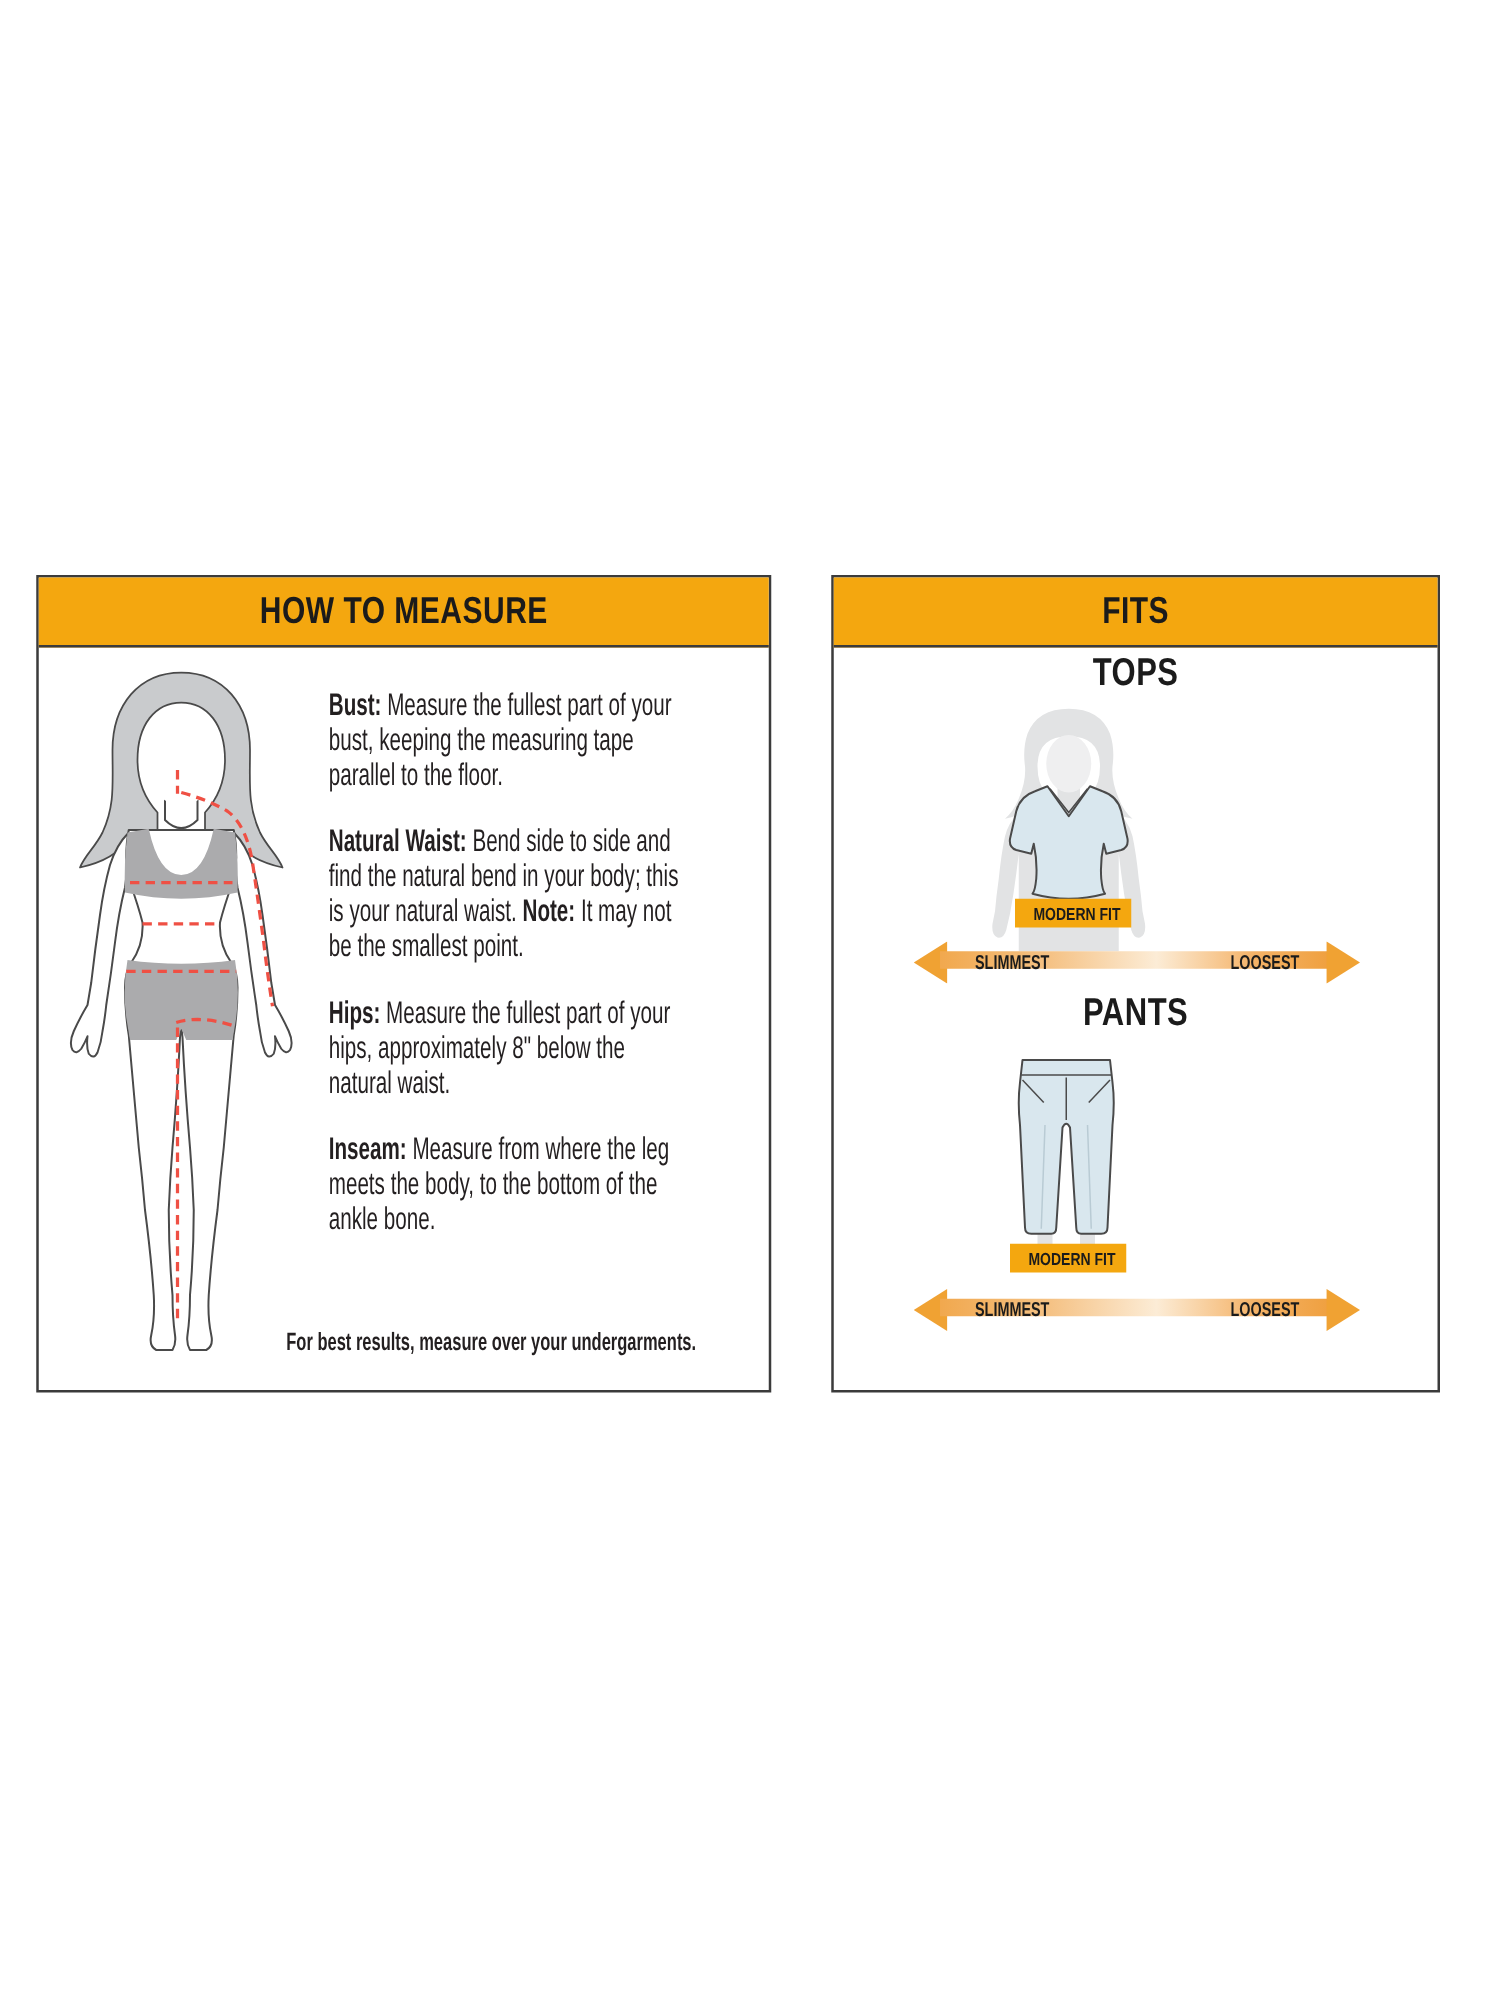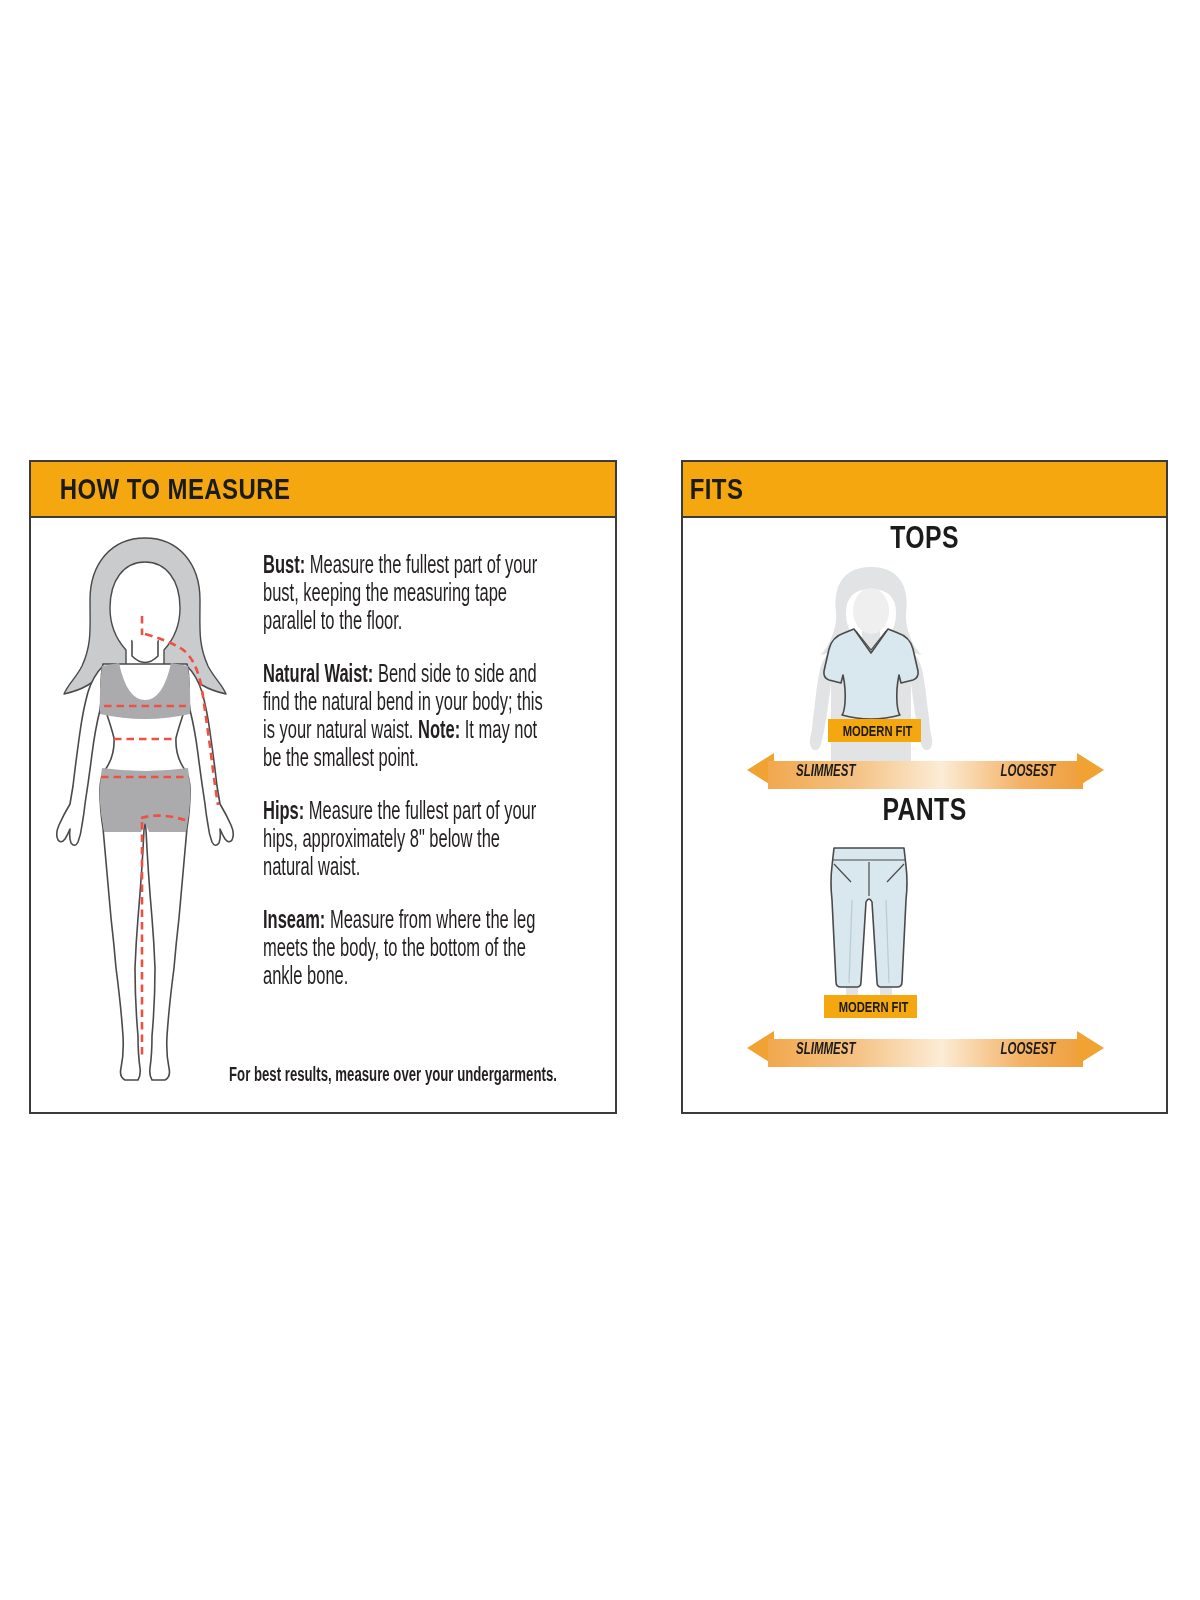--- a/index.html
+++ b/index.html
@@ -2,26 +2,26 @@
 <html style="--accent-orange: #F4A70F; --arrow-orange: #F0A233; --border-dark: #3B3B3B; --outline-gray: #4A4A4A; --hair-gray: #C9CBCD; --garment-gray: #ABABAD; --silhouette-gray: #E2E3E4; --illustration-blue: #D9E7EE; --dash-red: #EF5044; --text-black: #231F20;"><head>
 <meta charset="utf-8">
 <style>
   html,body{margin:0;padding:0;background:#FFFFFF;}
   .canvas{
     position:relative;width:1200px;height:1600px;background:#FFFFFF;overflow:hidden;
     font-family:"Liberation Sans","DejaVu Sans",sans-serif;color:var(--text-black,#231F20);
   }
   .panel{position:absolute;top:460px;background:#FFFFFF;border:2px solid var(--border-dark,#3B3B3B);box-sizing:border-box;}
   #measure-panel{left:29px;width:588px;height:654px;}
-  #fits-panel{left:665px;width:487px;height:654px;margin-left:16px;}
+  #fits-panel{left:665px;width:487px;height:654px;}
   .panel-header{
     position:absolute;left:0;right:0;top:0;height:54px;
     background:var(--accent-orange,#F4A70F);
     border-bottom:2px solid var(--border-dark,#3B3B3B);
-    display:flex;align-items:center;
+    display:flex;align-items:center;justify-content:center;
   }
   .panel-title{
     margin:0;font-size:30px;font-weight:bold;color:#1B1B1B;
     transform:scaleX(0.8);transform-origin:center;white-space:nowrap;letter-spacing:0.5px;
   }
   
   .measure-figure{position:absolute;left:14px;top:66px;width:210px;height:560px;}
   .measure-text{
     position:absolute;left:232px;top:88px;width:520px;
     transform:scaleX(0.66);transform-origin:left top;
@@ -51,23 +51,22 @@
   #badge-tops{left:145px;top:257px;}
   #badge-pants{left:141px;top:533px;}
   .fit-badge span{
     font-size:14px;font-weight:bold;color:#1B1B1B;white-space:nowrap;
     transform:scaleX(0.8);transform-origin:center;
   }
   .scale-arrow{position:absolute;left:64px;width:357px;height:36px;}
   #arrow-tops{top:290px;}
   #arrow-pants{top:568px;}
   .arrow-bar{
-    position:absolute;left:21px;right:21px;top:9px;height:28px;
+    position:absolute;left:21px;right:21px;top:9px;height:14px;
     background:linear-gradient(90deg,#F1A84E 0%,#F5C285 28%,#FCECD6 55%,#F4B267 80%,#EF9F3D 100%);
-    font-style:italic;
   }
   .arrow-head{position:absolute;top:1px;width:27px;height:34px;background:var(--arrow-orange,#F0A233);}
   .arrow-head.left{left:0;clip-path:polygon(100% 0,0 50%,100% 100%);}
   .arrow-head.right{right:0;clip-path:polygon(0 0,100% 50%,0 100%);}
   .scale-label{
     position:absolute;top:0;height:18px;line-height:19px;
     font-size:16px;font-weight:bold;color:#1B1B1B;white-space:nowrap;
   }
   .scale-label.l{left:28px;transform:scaleX(0.72);transform-origin:left center;}
   .scale-label.r{right:28px;transform:scaleX(0.72);transform-origin:right center;}

